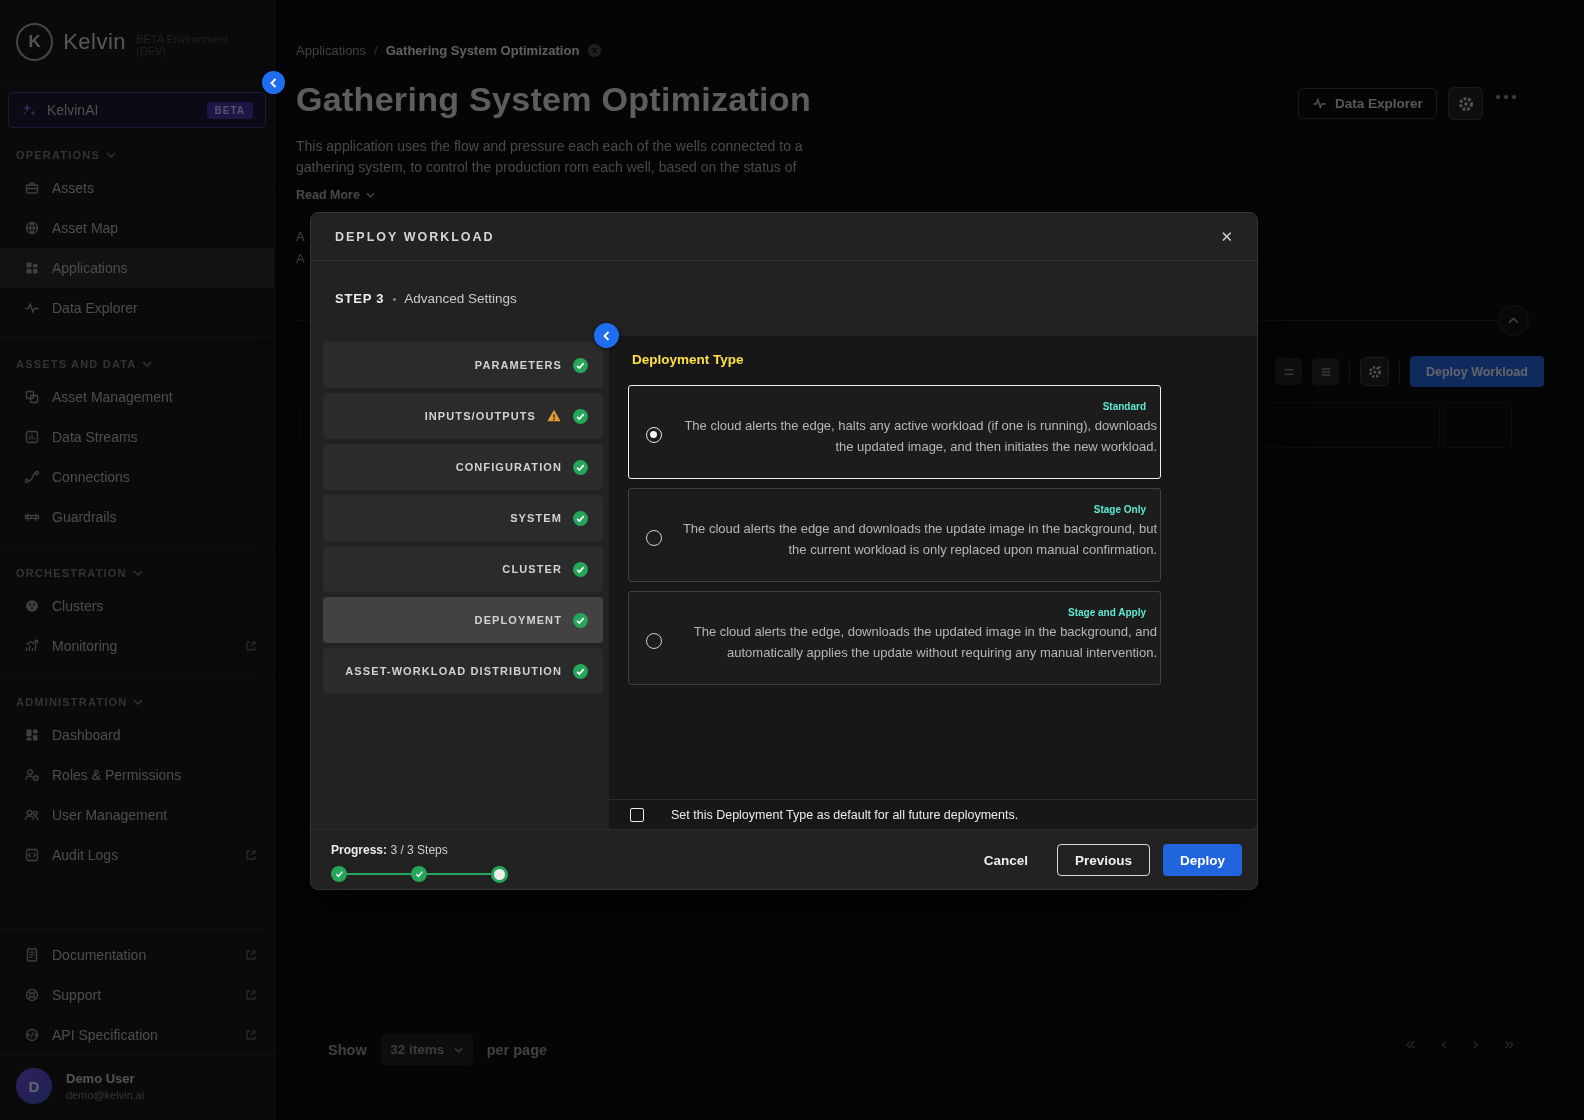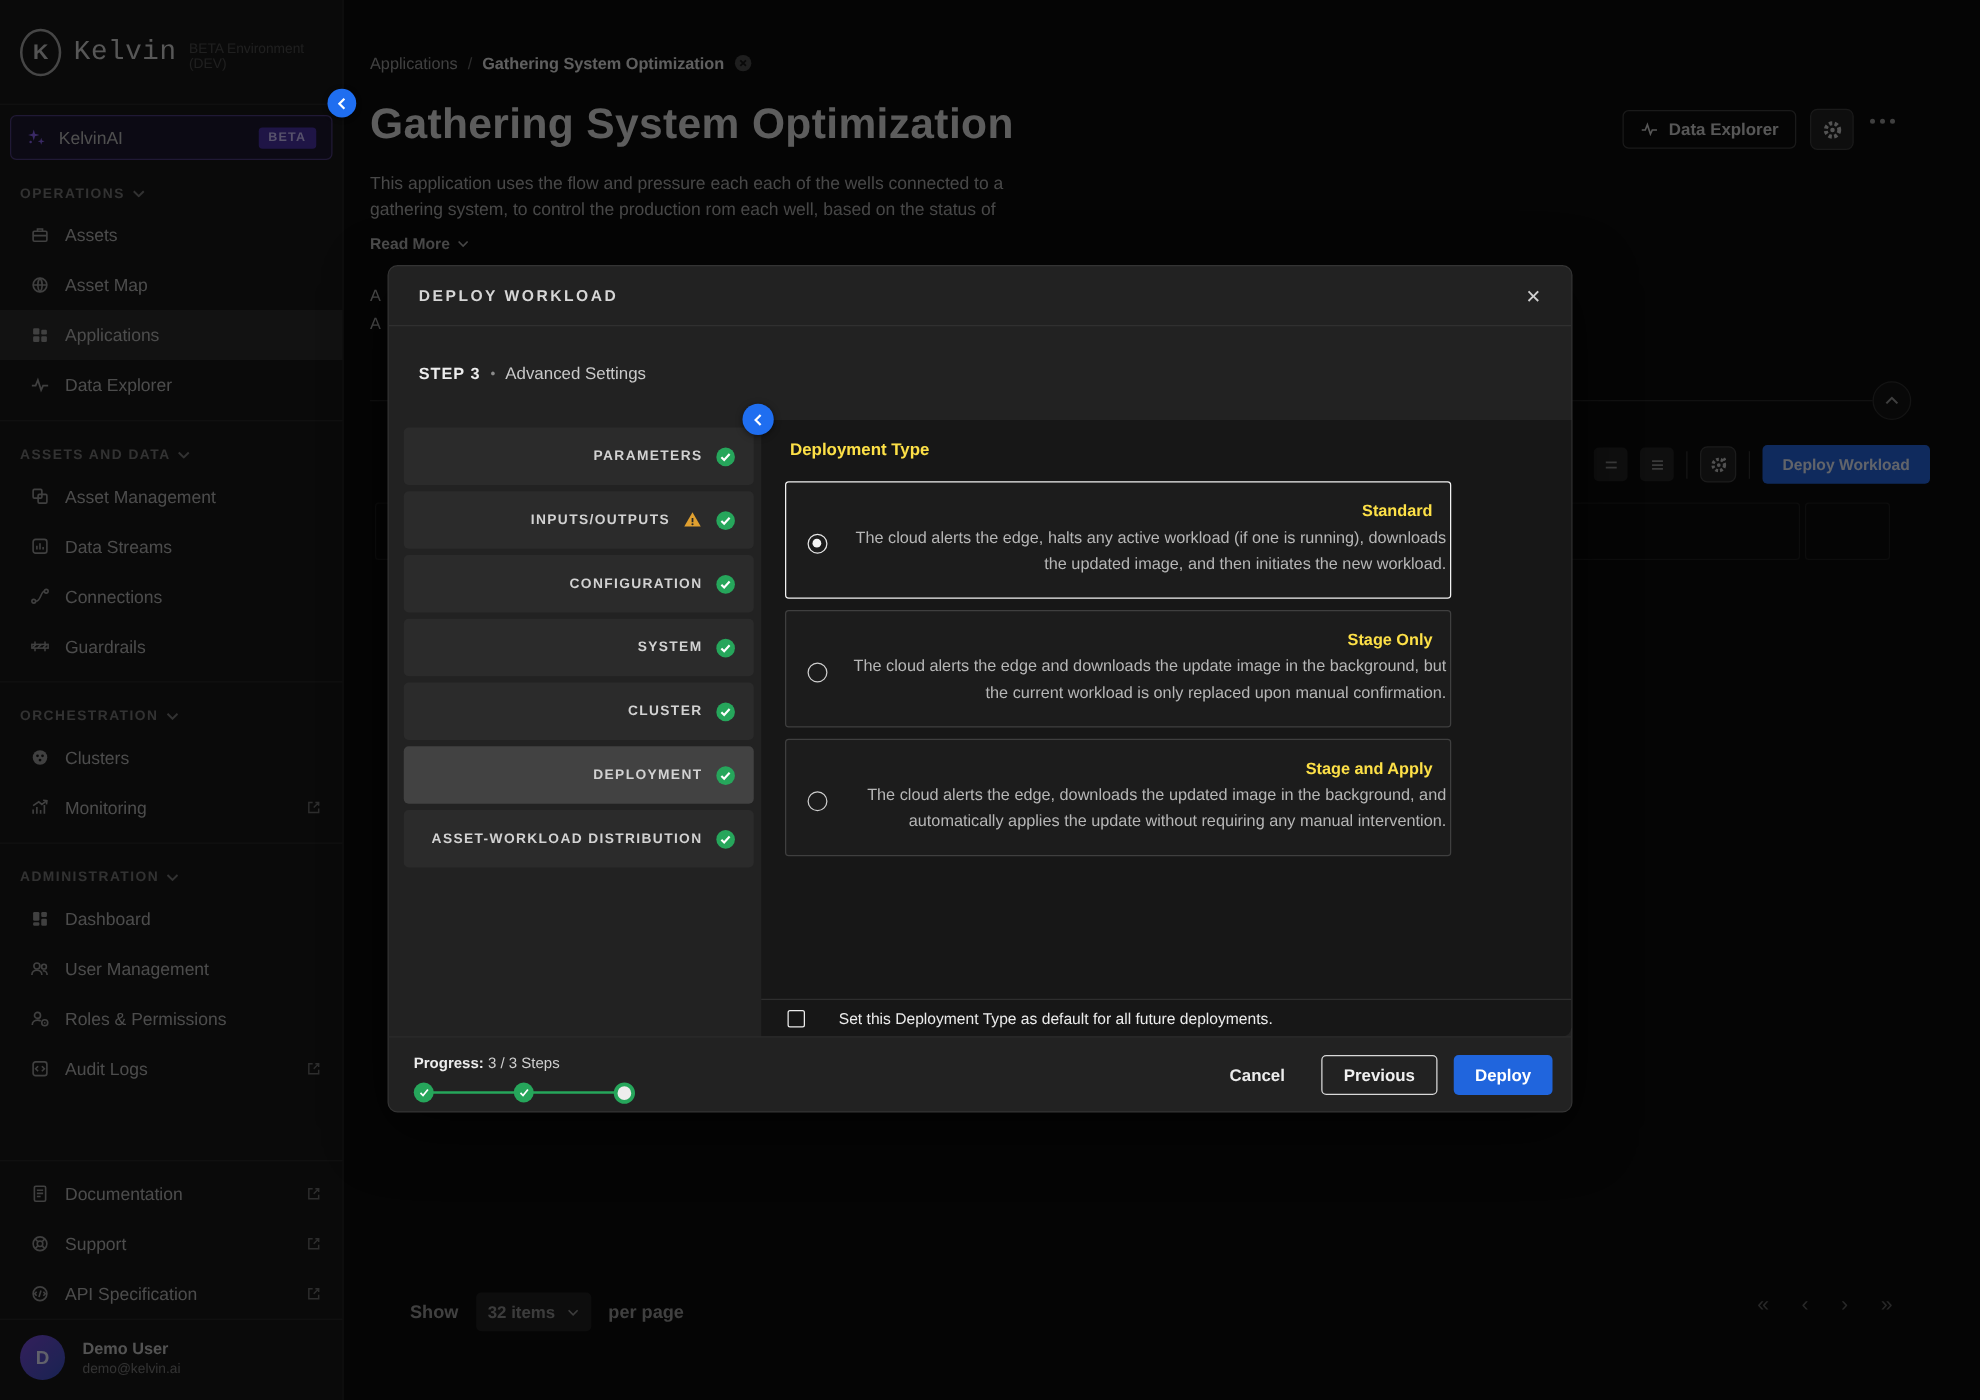--- a/index.html
+++ b/index.html
@@ -6,21 +6,21 @@
   html,body { background:#000; }
   body { font-family:"Liberation Sans", sans-serif; }
   .app { position:relative; width:1584px; height:1120px; background:#0d0d0d; overflow:hidden; }
 
   
   .sidebar { position:absolute; left:0; top:0; bottom:0; width:275px; background:#1a1a1a;
              border-right:1px solid #262626; display:flex; flex-direction:column; z-index:1; }
   .logo-row { height:84px; border-bottom:1px solid #282828; display:flex; align-items:center; padding:0 16px; gap:10px; }
   .logo-circle { width:38px; height:38px; border:2px solid #a8a8a8; border-radius:50%;
                  display:flex; align-items:center; justify-content:center; color:#c9c9c9; font-size:17px; font-weight:bold; }
-  .logo-word { color:#cfcfcf; font-size:22px; letter-spacing:.5px;font-family:Liberation Mono, monospace; }
+  .logo-word { color:#cfcfcf; font-size:22px; letter-spacing:.5px; }
   .logo-env { color:#4c4c4c; font-size:11px; margin-top:6px; }
   .kelvinai { margin:8px 8px 0 8px; height:36px; border:1px solid #4e3c7e; border-radius:5px;
               background:#1d1930; display:flex; align-items:center; padding:0 12px; gap:10px; }
   .kelvinai-label { color:#bdbdbd; font-size:14px; flex:1; }
   .beta-badge { background:#4b32a8; color:#cfc3ff; font-size:10px; font-weight:bold; letter-spacing:1px;
                 padding:3px 8px; border-radius:3px;margin-left:28px; }
   .section-label { display:flex; align-items:center; gap:6px; padding:0 16px; height:26px; margin-top:14px;
                    color:#787878; font-size:11px; font-weight:bold; letter-spacing:1.2px; }
   .nav-item { height:40px; display:flex; align-items:center; gap:12px; padding:0 16px 0 24px;
               color:#b5b5b5; font-size:14px; cursor:pointer; }
@@ -103,21 +103,21 @@
   .options { position:absolute; left:19px; top:49px; width:533px; }
   .option-box { position:relative; height:94px; margin-bottom:9px; background:#1c1c1c;
            border:1px solid #3f3f3f; border-radius:3px; cursor:pointer; }
   .option-box.selected { border-color:#f2f2f2; }
   .radio { position:absolute; left:17px; top:41px; width:16px; height:16px; border:1.6px solid #e6e6e6;
            border-radius:50%; background:transparent; }
   .radio.checked::after { content:""; position:absolute; left:2.6px; top:2.6px; width:7.5px; height:7.5px;
            border-radius:50%; background:#f5f5f5; }
   .radio.unchecked { border-color:#cfcfcf; }
   .opt-text { margin:15px 14px 0 50px; }
-  .opt-title { color:#fde047; font-size:13px; font-weight:bold; margin-bottom:3px; }
+  .opt-title { color:#5eead4; font-size:10px; font-weight:bold; margin-bottom:3px; }
   .opt-desc { color:#b6b6b6; font-size:13px; line-height:21px; width:478px; }
   .default-row { position:absolute; left:0; right:0; bottom:0; height:30px; border-top:1px solid #2e2e2e;
            display:flex; align-items:center; gap:27px; padding-left:21px; }
   .checkbox { width:14px; height:14px; border:1.6px solid #ededed; border-radius:2px; background:transparent; }
   .default-label { color:#ececec; font-size:12.5px; }
   .modal-footer { position:absolute; left:0; right:0; bottom:0; height:60px; border-top:1px solid #2b2b2b; }
   .progress-block { position:absolute; left:20px; top:13px; }
   .progress-text { font-size:12px; color:#cfcfcf; }
   .progress-text .pb { font-weight:bold; color:#ececec; }
   .step-track { position:relative; width:176px; height:16px; margin-top:9px; }
@@ -295,37 +295,37 @@
             <rect x="9" y="2.5" width="4.5" height="4" rx="1"></rect>
             <rect x="2.5" y="10.8" width="5" height="2.7" rx="1"></rect>
             <rect x="9" y="8" width="4.5" height="5.5" rx="1"></rect>
           </svg>
         </span>
       <span class="ni-label">Dashboard</span>
     </div>
     <div class="nav-item">
       <span class="nav-icon">
           <svg width="16" height="16" viewBox="0 0 16 16" fill="none" stroke="currentColor" stroke-width="1.3">
-            <circle cx="5.5" cy="5.8" r="2.4"></circle>
-            <circle cx="11.2" cy="6.3" r="1.9"></circle>
-            <path d="M1.5 13c0-2.4 1.8-3.9 4-3.9s4 1.5 4 3.9M10.3 9.6c1.9 0 3.4 1.4 3.4 3.4"></path>
-          </svg>
-        </span>
-      <span class="ni-label">User Management</span>
-    </div>
-    <div class="nav-item">
-      <span class="nav-icon">
-          <svg width="16" height="16" viewBox="0 0 16 16" fill="none" stroke="currentColor" stroke-width="1.3">
             <circle cx="6" cy="5.3" r="2.4"></circle>
             <path d="M1.8 13c0-2.4 1.9-3.9 4.2-3.9 1 0 1.9.3 2.6.8"></path>
             <circle cx="11.8" cy="11.2" r="2.4"></circle>
             <circle cx="11.8" cy="11.2" r=".7" fill="currentColor" stroke="none"></circle>
           </svg>
         </span>
       <span class="ni-label">Roles &amp; Permissions</span>
+    </div>
+    <div class="nav-item">
+      <span class="nav-icon">
+          <svg width="16" height="16" viewBox="0 0 16 16" fill="none" stroke="currentColor" stroke-width="1.3">
+            <circle cx="5.5" cy="5.8" r="2.4"></circle>
+            <circle cx="11.2" cy="6.3" r="1.9"></circle>
+            <path d="M1.5 13c0-2.4 1.8-3.9 4-3.9s4 1.5 4 3.9M10.3 9.6c1.9 0 3.4 1.4 3.4 3.4"></path>
+          </svg>
+        </span>
+      <span class="ni-label">User Management</span>
     </div>
     <div class="nav-item">
       <span class="nav-icon">
           <svg width="16" height="16" viewBox="0 0 16 16" fill="none" stroke="currentColor" stroke-width="1.3">
             <rect x="2.5" y="2.5" width="11" height="11" rx="2"></rect>
             <path d="M6.5 6L4.5 8l2 2M9.5 6l2 2-2 2"></path>
           </svg>
         </span>
       <span class="ni-label">Audit Logs</span>
       <span class="ext-icon">

